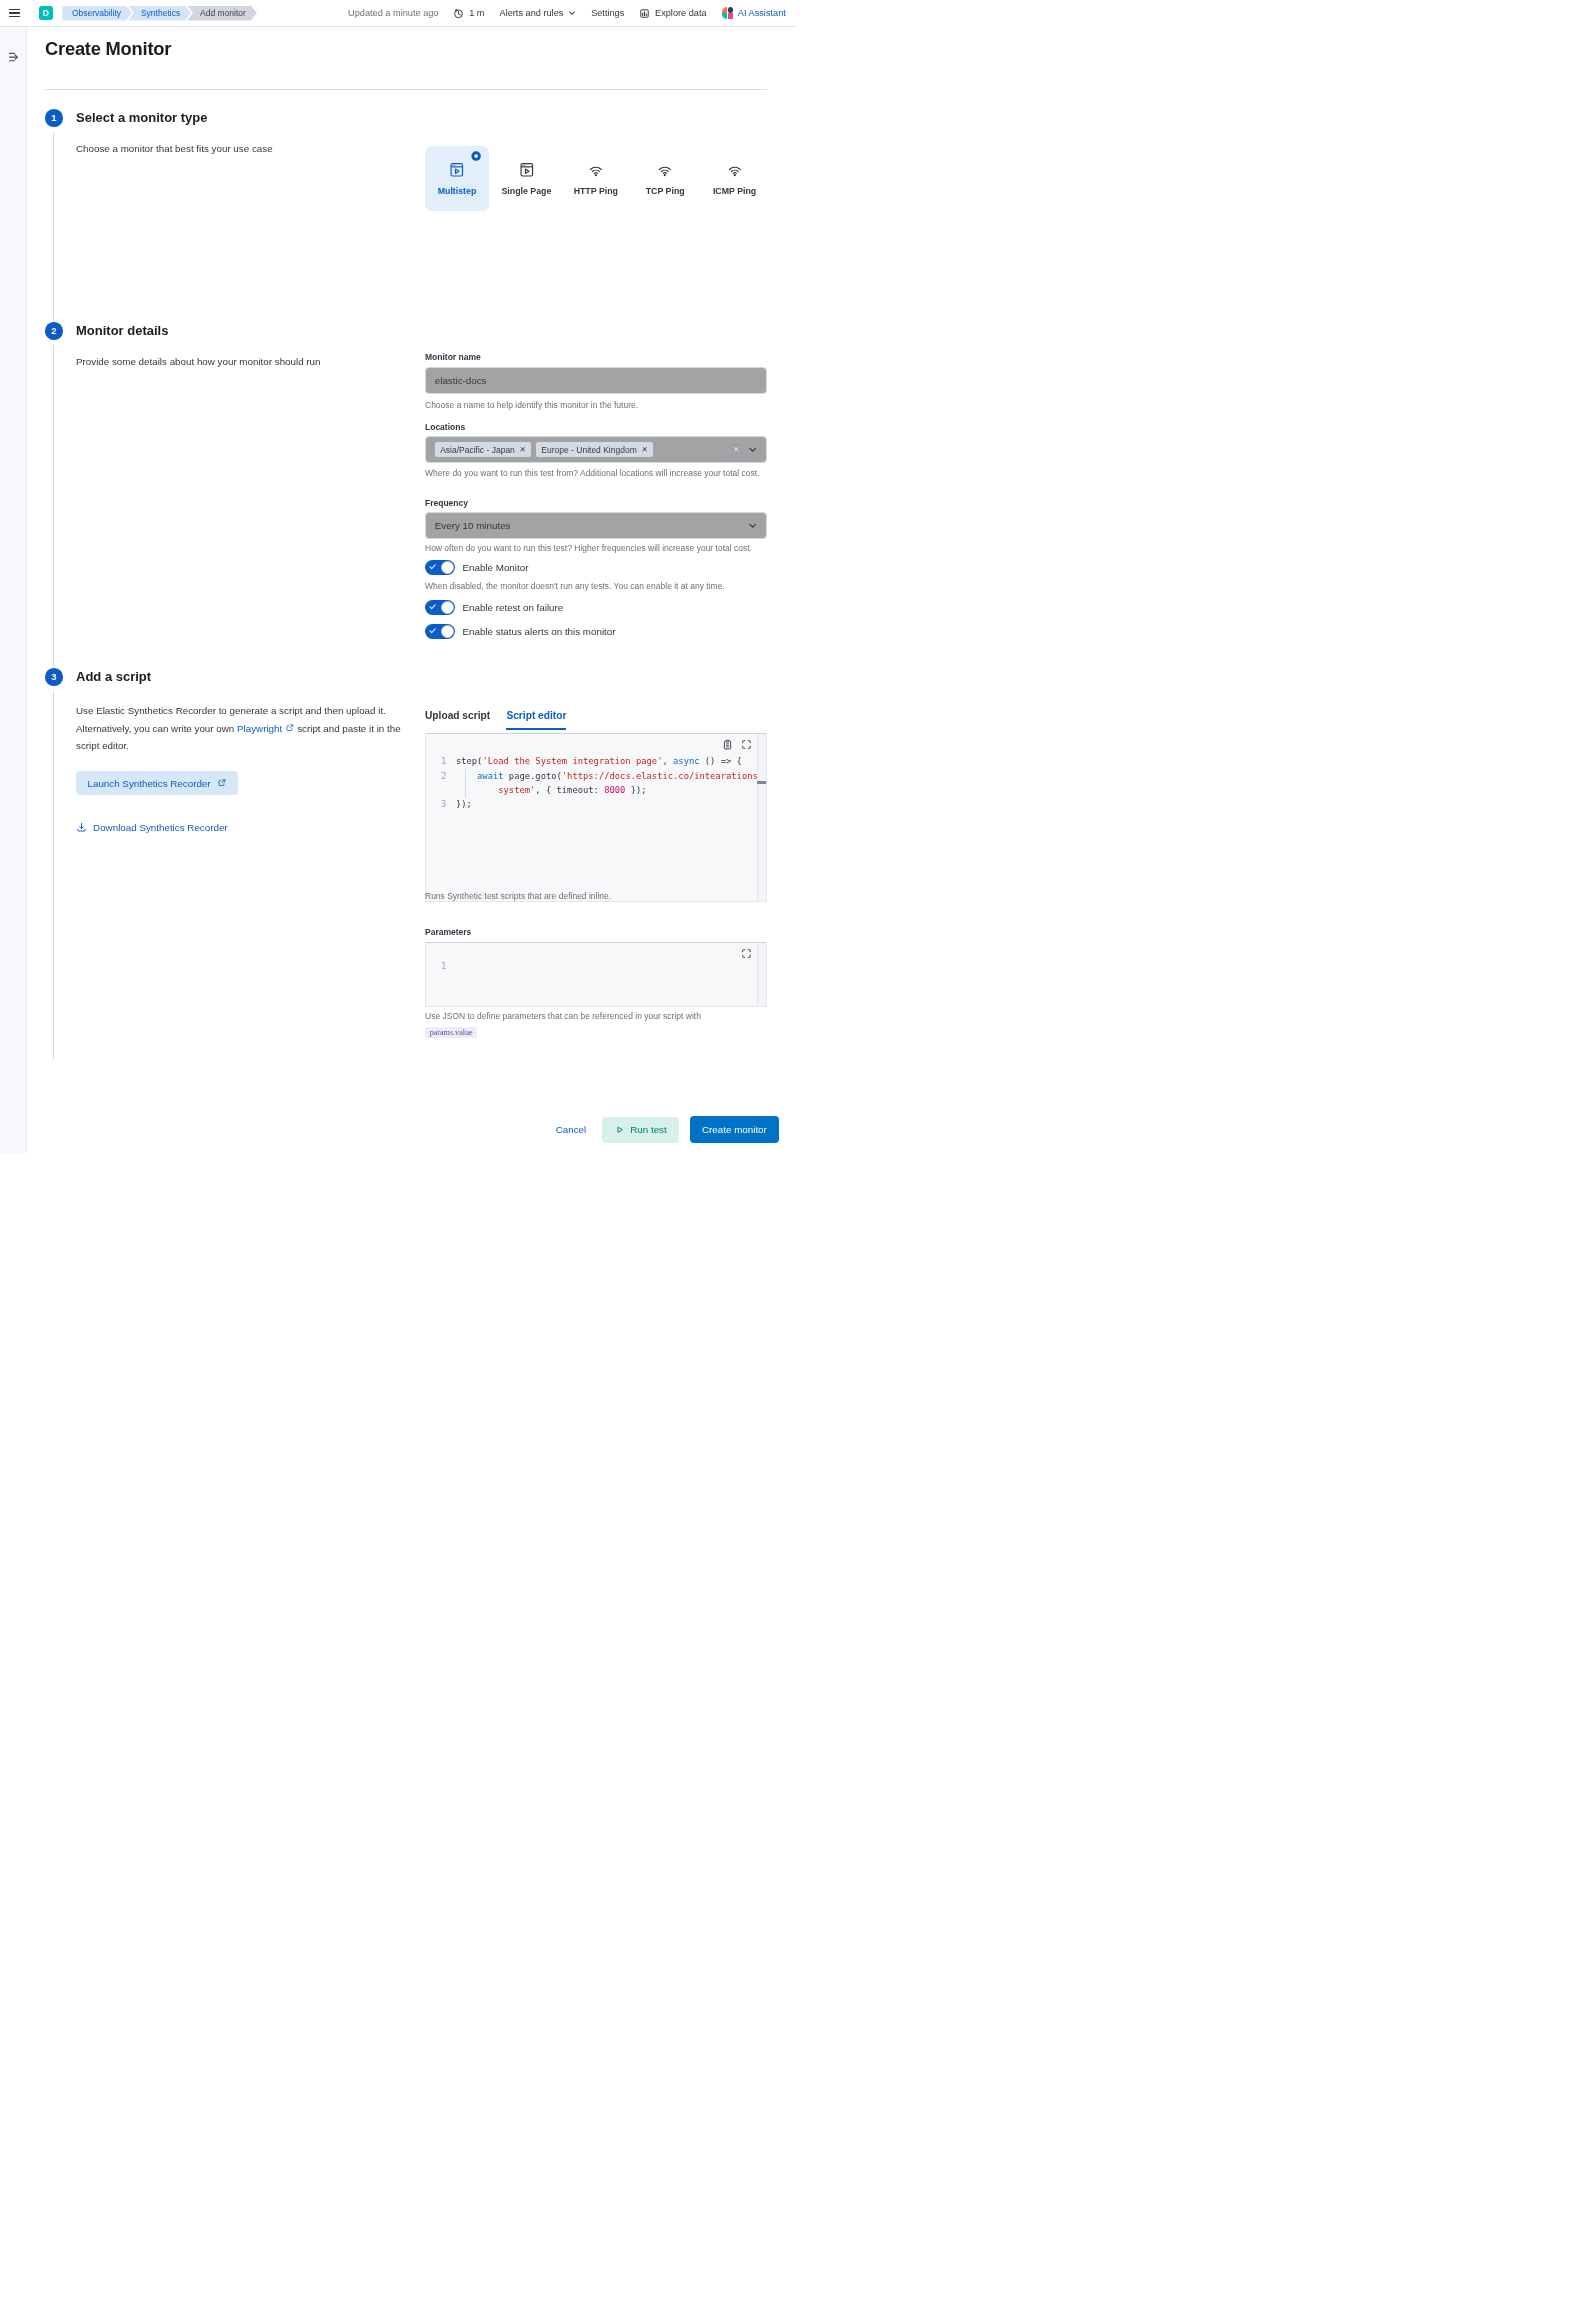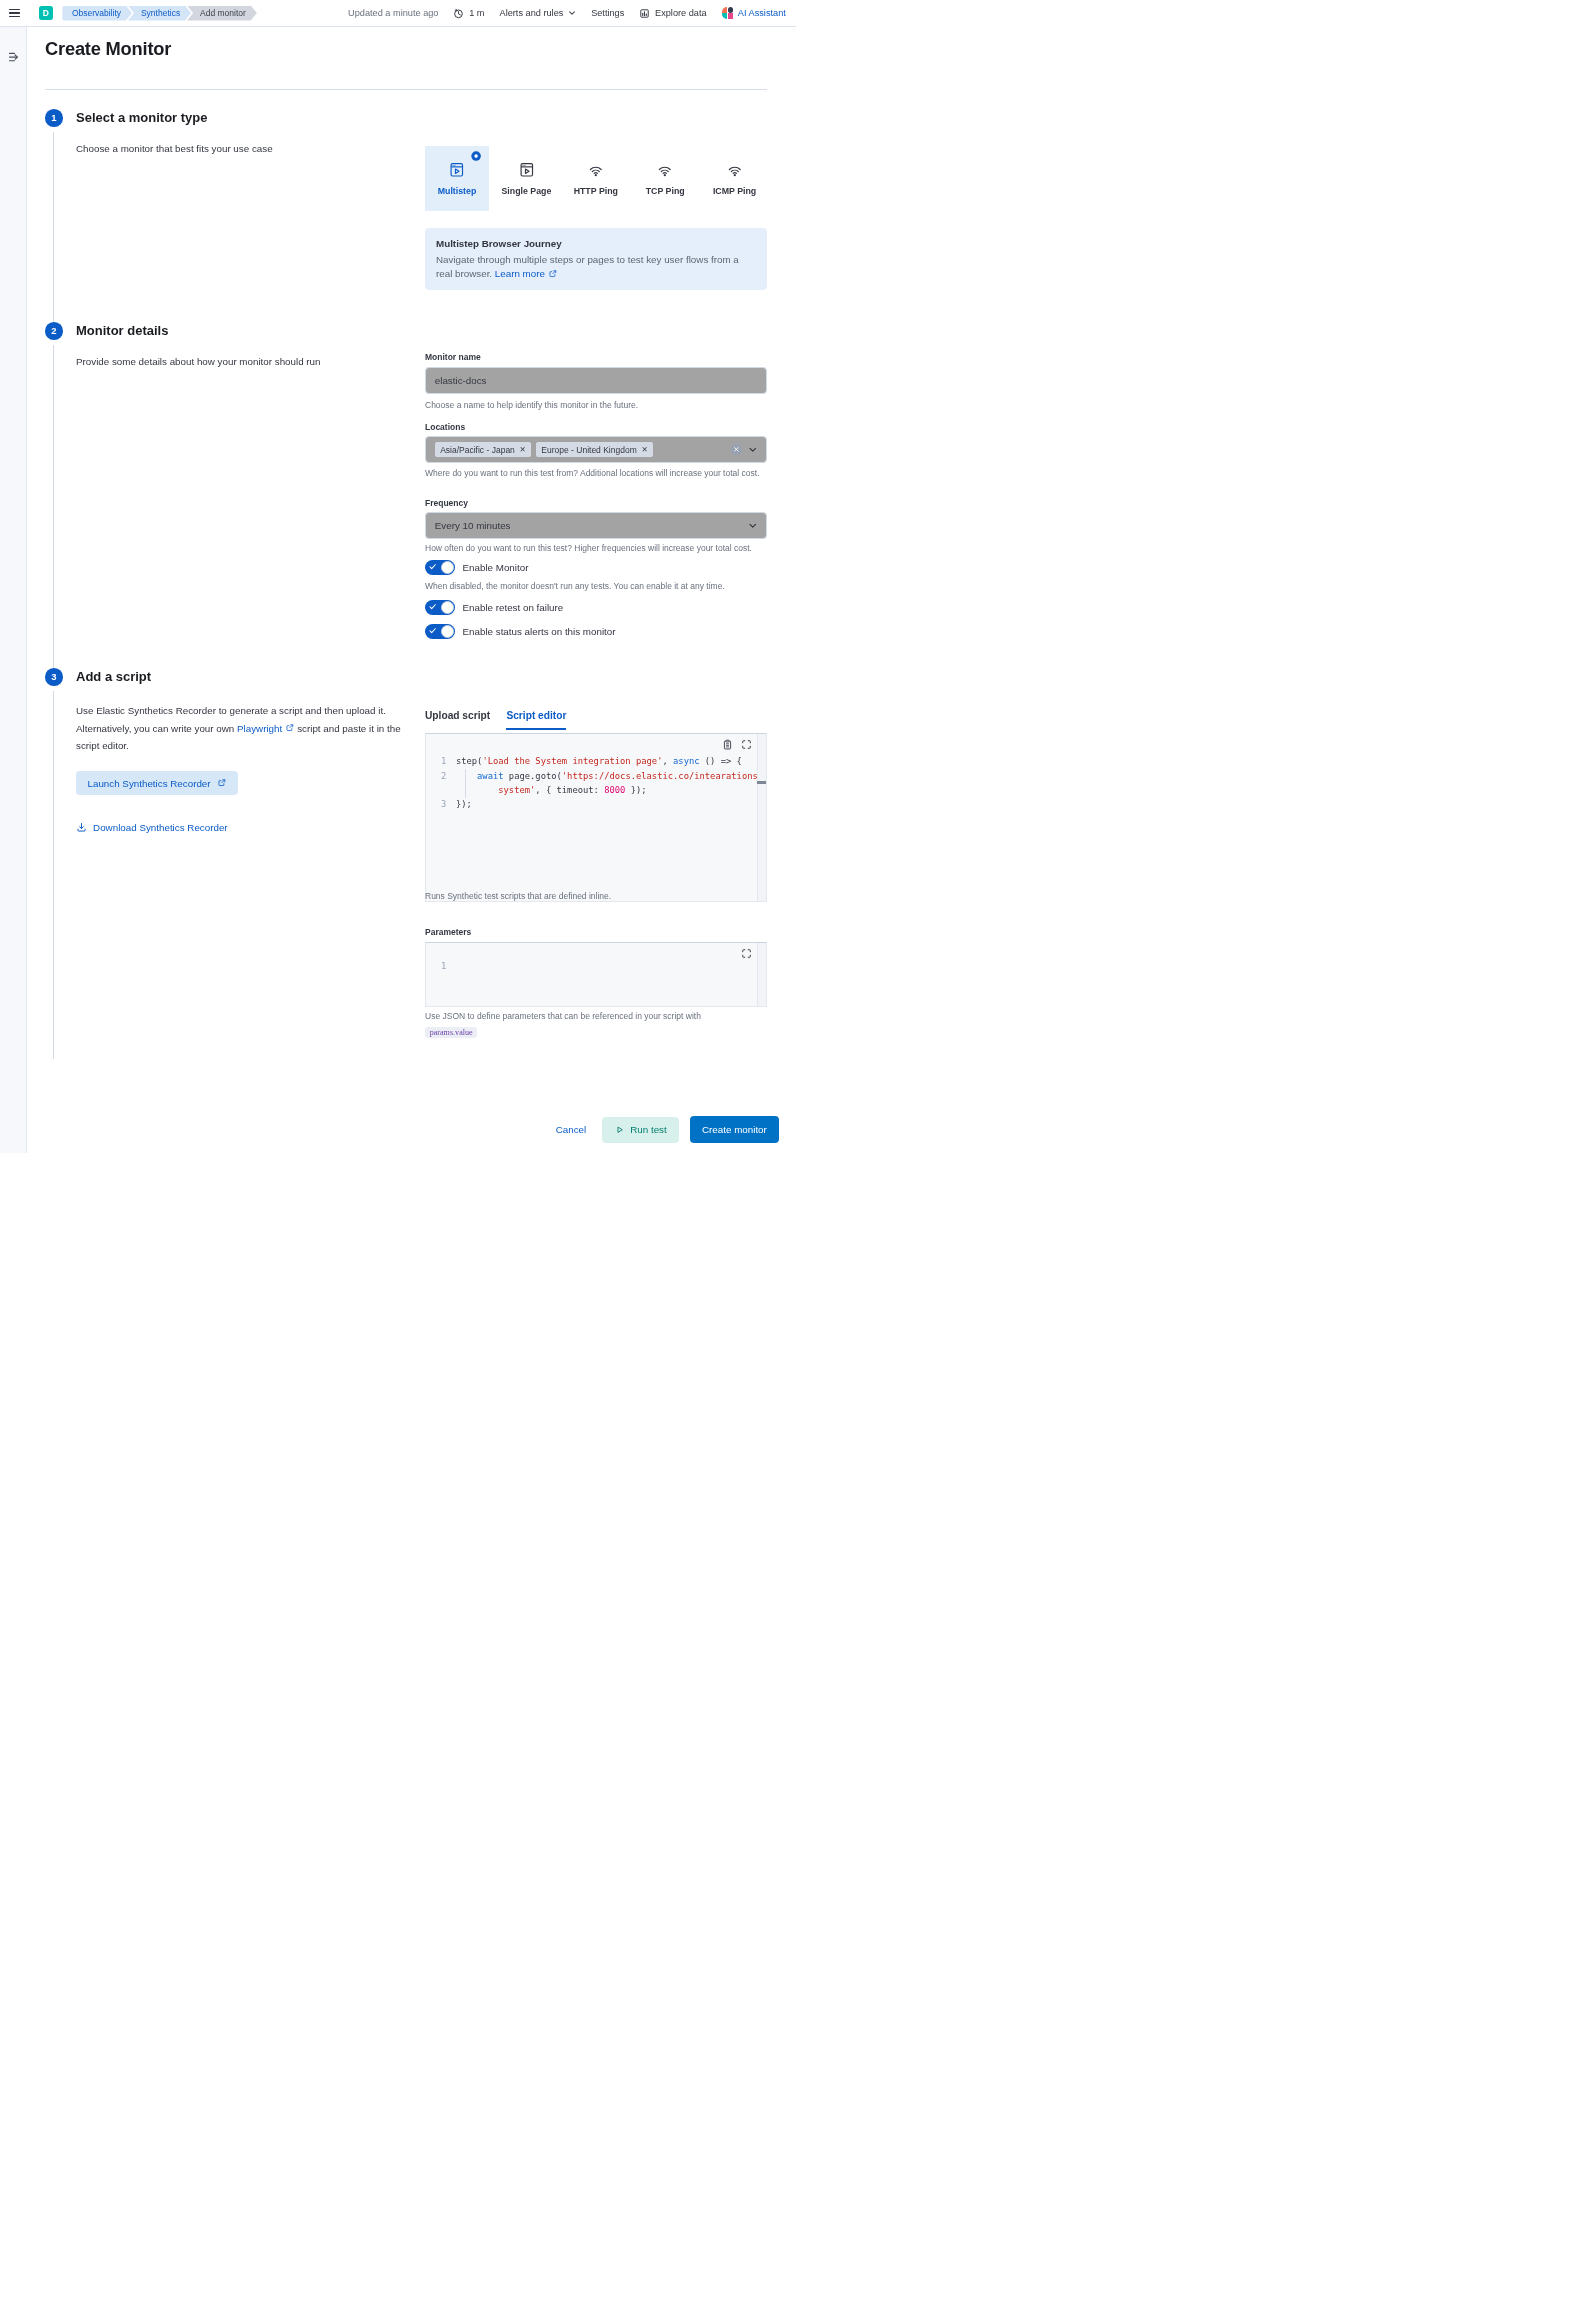--- a/index.html
+++ b/index.html
@@ -43,21 +43,21 @@
   .h-divider { position:absolute; left:45px; top:89px; width:722px; height:0.7px; background:#d9dfea; }
 
   .step-circle { position:absolute; width:17.6px; height:17.6px; border-radius:50%; background:#0b5cc7; color:#fff;
                  font-size:9.5px; font-weight:700; display:flex; align-items:center; justify-content:center; }
   .step-title { position:absolute; left:76px; font-size:13px; font-weight:700; color:#1a1c21; line-height:17.6px; }
   .connector { position:absolute; left:53px; width:1.4px; background:#d3dae6; }
   .step-desc { position:absolute; left:76px; font-size:9.8px; color:#343741; }
 
   
   .cards { position:absolute; left:425px; top:146px; width:342px; display:flex; gap:5.4px; }
-  .mcard { position:relative; width:64px; height:65px; border-radius:0; display:flex; flex-direction:column;
+  .mcard { position:relative; width:64px; height:65px; border-radius:7px; display:flex; flex-direction:column;
            align-items:center; padding-top:15px; cursor:pointer; color:#343741; }
   .mcard.selected { background:#e3eefb; color:#0b5cc7; }
   .mcard .mlabel { margin-top:7.5px; font-size:8.8px; font-weight:700; }
   .mcard .badge { position:absolute; top:5.4px; right:7.5px; }
 
   
   .callout { position:absolute; left:425px; top:228px; width:342px; border-radius:4.1px; background:#e4effb; padding:9.5px 11px; }
   .callout-title { font-size:9.8px; font-weight:700; color:#343741; }
   .callout-body { margin-top:4.7px; font-size:9.8px; line-height:13.6px; color:#5f6673; }
   .callout a, .inline-link { color:#0b5cc7; text-decoration:none; font-weight:400; cursor:pointer; }
@@ -269,33 +269,20 @@
           <path d="M4.6 11.6 A 10.5 10.5 0 0 1 19.4 11.6"></path>
             <path d="M7.3 14.4 A 7 7 0 0 1 16.7 14.4"></path>
             <path d="M9.9 16.8 A 3.4 3.4 0 0 1 14.1 16.8"></path>
           <circle cx="12" cy="19.3" r="1.5" fill="currentColor" stroke="none"></circle>
         </svg>
       </span>
       <span class="mlabel">ICMP Ping</span>
     </div>
   </div>
 
-  <div class="callout">
-    <div class="callout-title">Multistep Browser Journey</div>
-    <div class="callout-body">
-      <span>Navigate through multiple steps or pages to test key user flows from a real browser. </span><a class="inline-link">Learn more</a>
-      <span style="display:inline-block;vertical-align:-1.4px;">
-        <svg width="9.5" height="9.5" viewBox="0 0 16 16" fill="none" stroke="#0b5cc7" stroke-width="1.3" stroke-linecap="round" stroke-linejoin="round">
-          <path d="M6.5 4.5 H4.3 a1 1 0 0 0 -1 1 V11.7 a1 1 0 0 0 1 1 H10.5 a1 1 0 0 0 1 -1 V9.5"></path>
-            <path d="M9.5 3 H13 V6.5"></path>
-            <path d="M13 3 L8.2 7.8"></path>
-        </svg>
-      </span>
-    </div>
-  </div>
 
   <div class="step-circle" style="left:45px;top:322px;">2</div>
   <div class="step-title" style="top:322px;">Monitor details</div>
   <div class="step-desc" style="top:356px;">Provide some details about how your monitor should run</div>
 
   <div class="f-label" style="top:352px;">Monitor name</div>
   <div class="f-input" style="top:367px;">
     <span>elastic-docs</span>
   </div>
   <div class="f-help" style="top:400px;">Choose a name to help identify this monitor in the future.</div>

